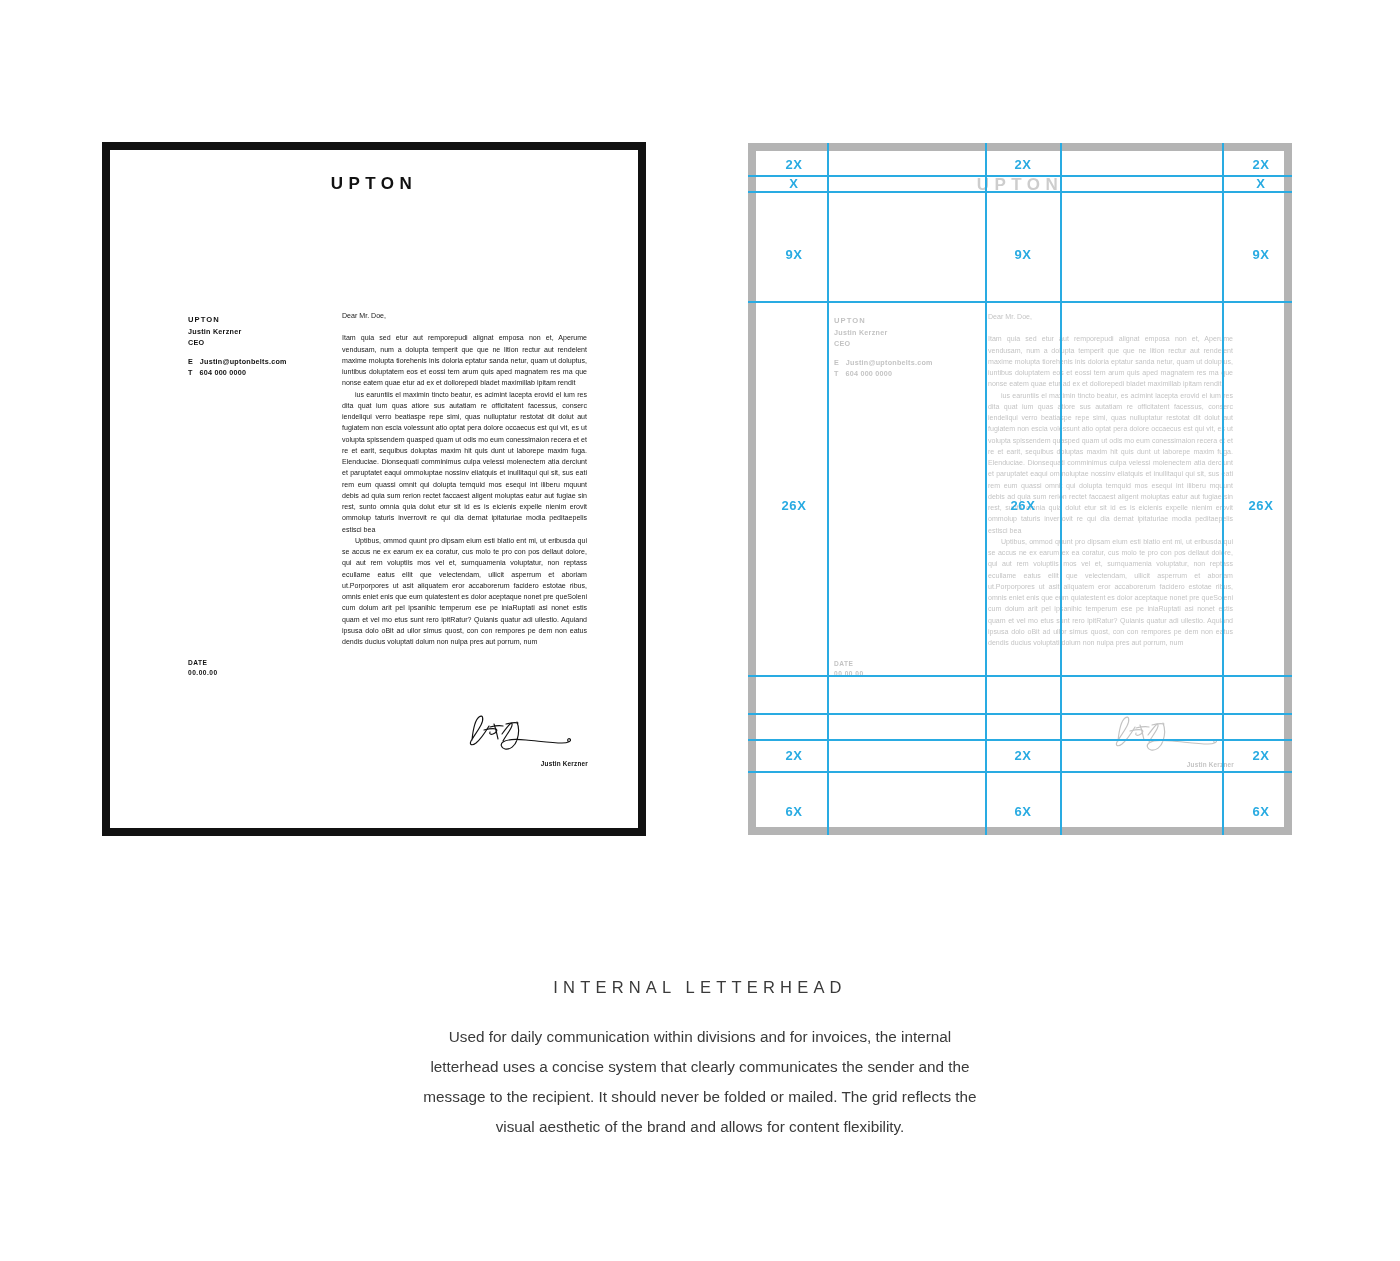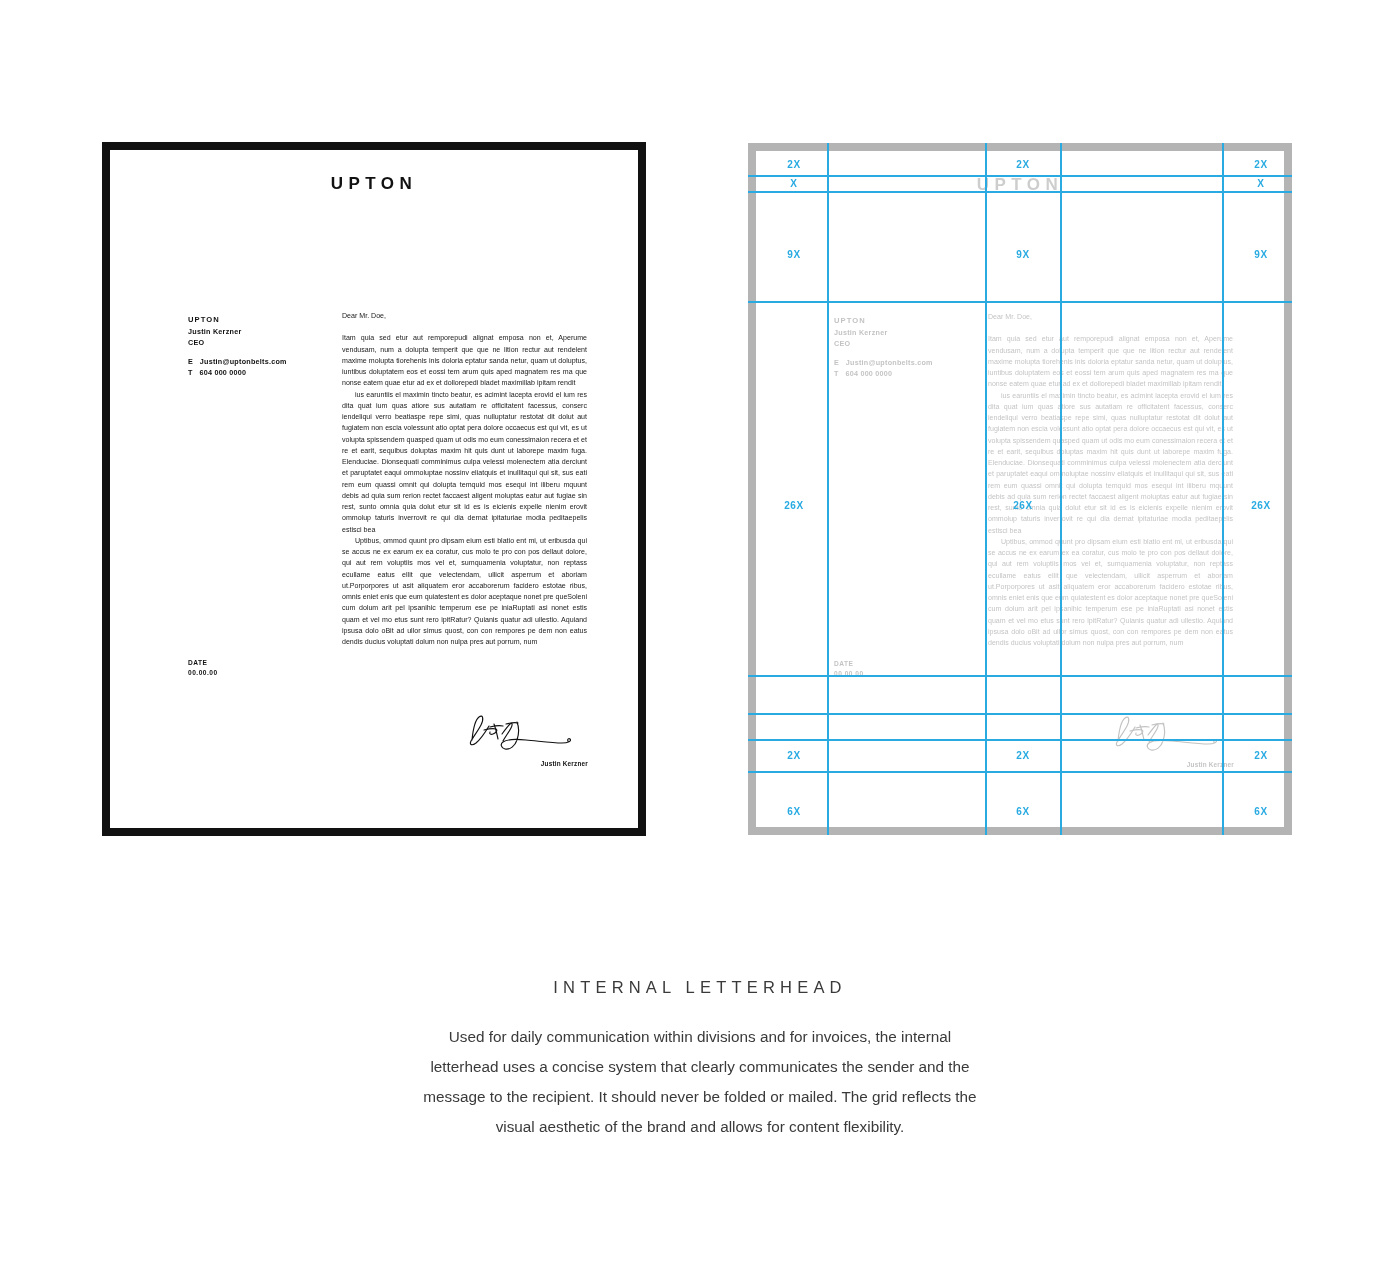--- a/index.html
+++ b/index.html
@@ -141,21 +141,21 @@
   }
   .guide-h {
     position: absolute;
     left: -8px;
     right: -8px;
     height: 1.5px;
     background: #29abe2;
   }
   .measure {
     position: absolute;
-    font-size: 10px;
+    font-size: 13px;
     font-weight: 700;
     color: #29abe2;
     letter-spacing: 0.6px;
     transform: translate(-50%, -50%);
     white-space: nowrap;
   }
 
   
   .caption-title {
     position: absolute;

